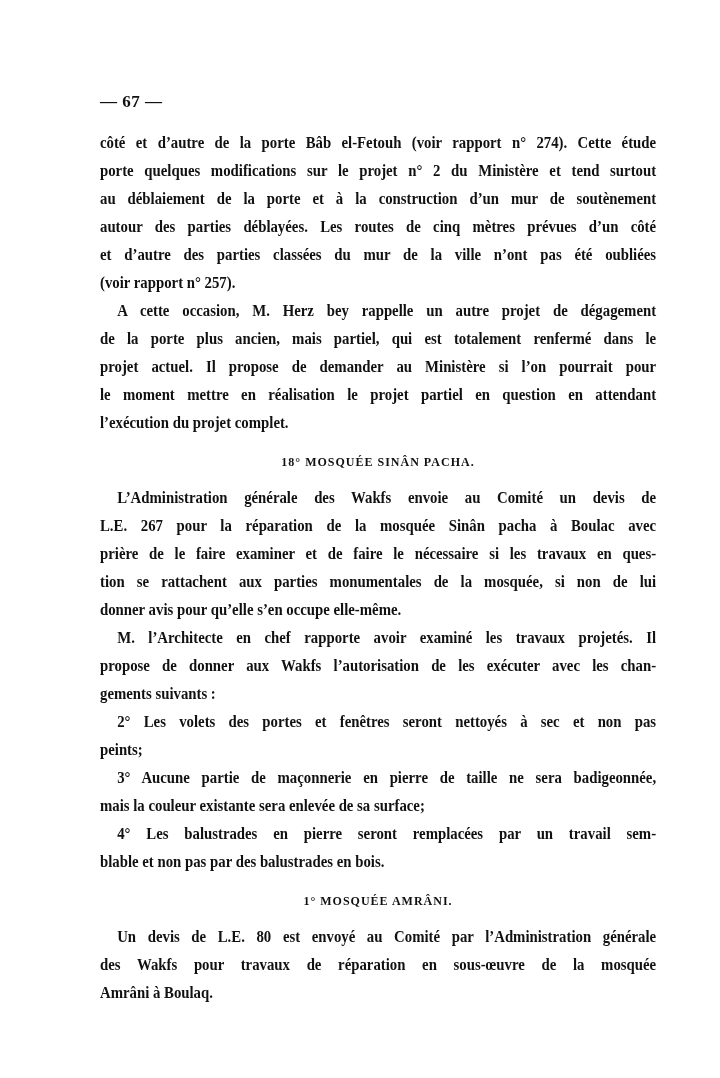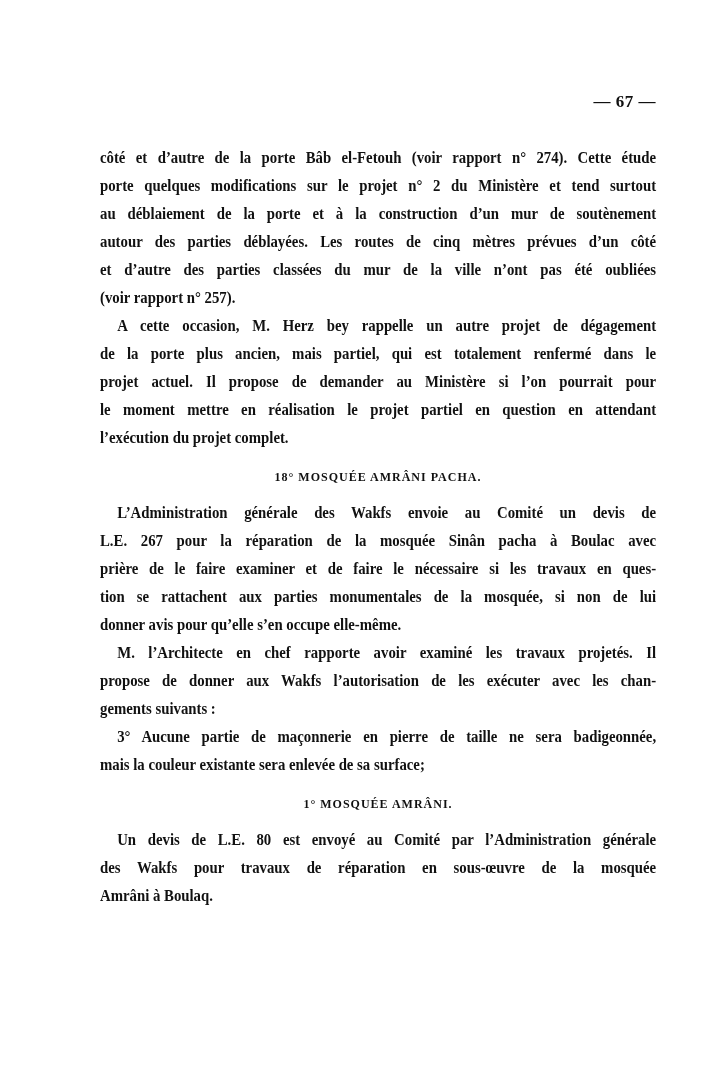--- a/index.html
+++ b/index.html
@@ -5,22 +5,22 @@
   html, body { margin: 0; padding: 0; background: #ffffff; }
   body { width: 720px; height: 1078px; position: relative; overflow: hidden; }
   .page {
     position: absolute; left: 100px; top: 90px; width: 556px;
     font-family: "Liberation Serif", "DejaVu Serif", serif;
     color: #111111;
     font-size: 17.2px;
     line-height: 28px;
   }
   .page-number {
-    text-align: right; font-weight: bold; font-size: 17px;
-    line-height: 24px; margin-bottom: 30px; letter-spacing: 0.5px;
+    text-align: left; font-weight: bold; font-size: 17px;
+    line-height: 24px; margin-bottom: 15px; letter-spacing: 0.5px;
   }
   .line {
     display: block; text-align: justify; text-align-last: justify;
     white-space: nowrap; font-weight: bold; transform: scaleX(0.86);
     transform-origin: left center; width: 116.3%;
   }
   .line.last { text-align-last: left; }
   .indent { padding-left: 20px; box-sizing: border-box; }
   .heading {
     text-align: center; font-weight: bold; font-size: 12px;
@@ -45,44 +45,52 @@
   <div>
     <span class="line indent">A cette occasion, M. Herz bey rappelle un autre projet de dégagement</span>
     <span class="line">de la porte plus ancien, mais partiel, qui est totalement renfermé dans le</span>
     <span class="line">projet actuel. Il propose de demander au Ministère si l’on pourrait pour</span>
     <span class="line">le moment mettre en réalisation le projet partiel en question en attendant</span>
     <span class="line last">l’exécution du projet complet.</span>
   </div>
 
   <div class="heading">
     <span>18°</span>
-    <span>MOSQUÉE AMRÂNI PACHA.</span>
+    <span>MOSQUÉE SINÂN PACHA.</span>
   </div>
 
   <div>
     <span class="line indent">L’Administration générale des Wakfs envoie au Comité un devis de</span>
     <span class="line">L.E. 267 pour la réparation de la mosquée Sinân pacha à Boulac avec</span>
     <span class="line">prière de le faire examiner et de faire le nécessaire si les travaux en ques-</span>
     <span class="line">tion se rattachent aux parties monumentales de la mosquée, si non de lui</span>
     <span class="line last">donner avis pour qu’elle s’en occupe elle-même.</span>
   </div>
 
   <div>
     <span class="line indent">M. l’Architecte en chef rapporte avoir examiné les travaux projetés. Il</span>
     <span class="line">propose de donner aux Wakfs l’autorisation de les exécuter avec les chan-</span>
     <span class="line last">gements suivants :</span>
   </div>
 
 
+  <div>
+    <span class="line indent">2° Les volets des portes et fenêtres seront nettoyés à sec et non pas</span>
+    <span class="line last">peints;</span>
+  </div>
 
   <div>
     <span class="line indent">3° Aucune partie de maçonnerie en pierre de taille ne sera badigeonnée,</span>
     <span class="line last">mais la couleur existante sera enlevée de sa surface;</span>
   </div>
 
+  <div>
+    <span class="line indent">4° Les balustrades en pierre seront remplacées par un travail sem-</span>
+    <span class="line last">blable et non pas par des balustrades en bois.</span>
+  </div>
 
 
   <div class="heading">
     <span>1°</span>
     <span>MOSQUÉE AMRÂNI.</span>
   </div>
 
   <div>
     <span class="line indent">Un devis de L.E. 80 est envoyé au Comité par l’Administration générale</span>
     <span class="line">des Wakfs pour travaux de réparation en sous-œuvre de la mosquée</span>

